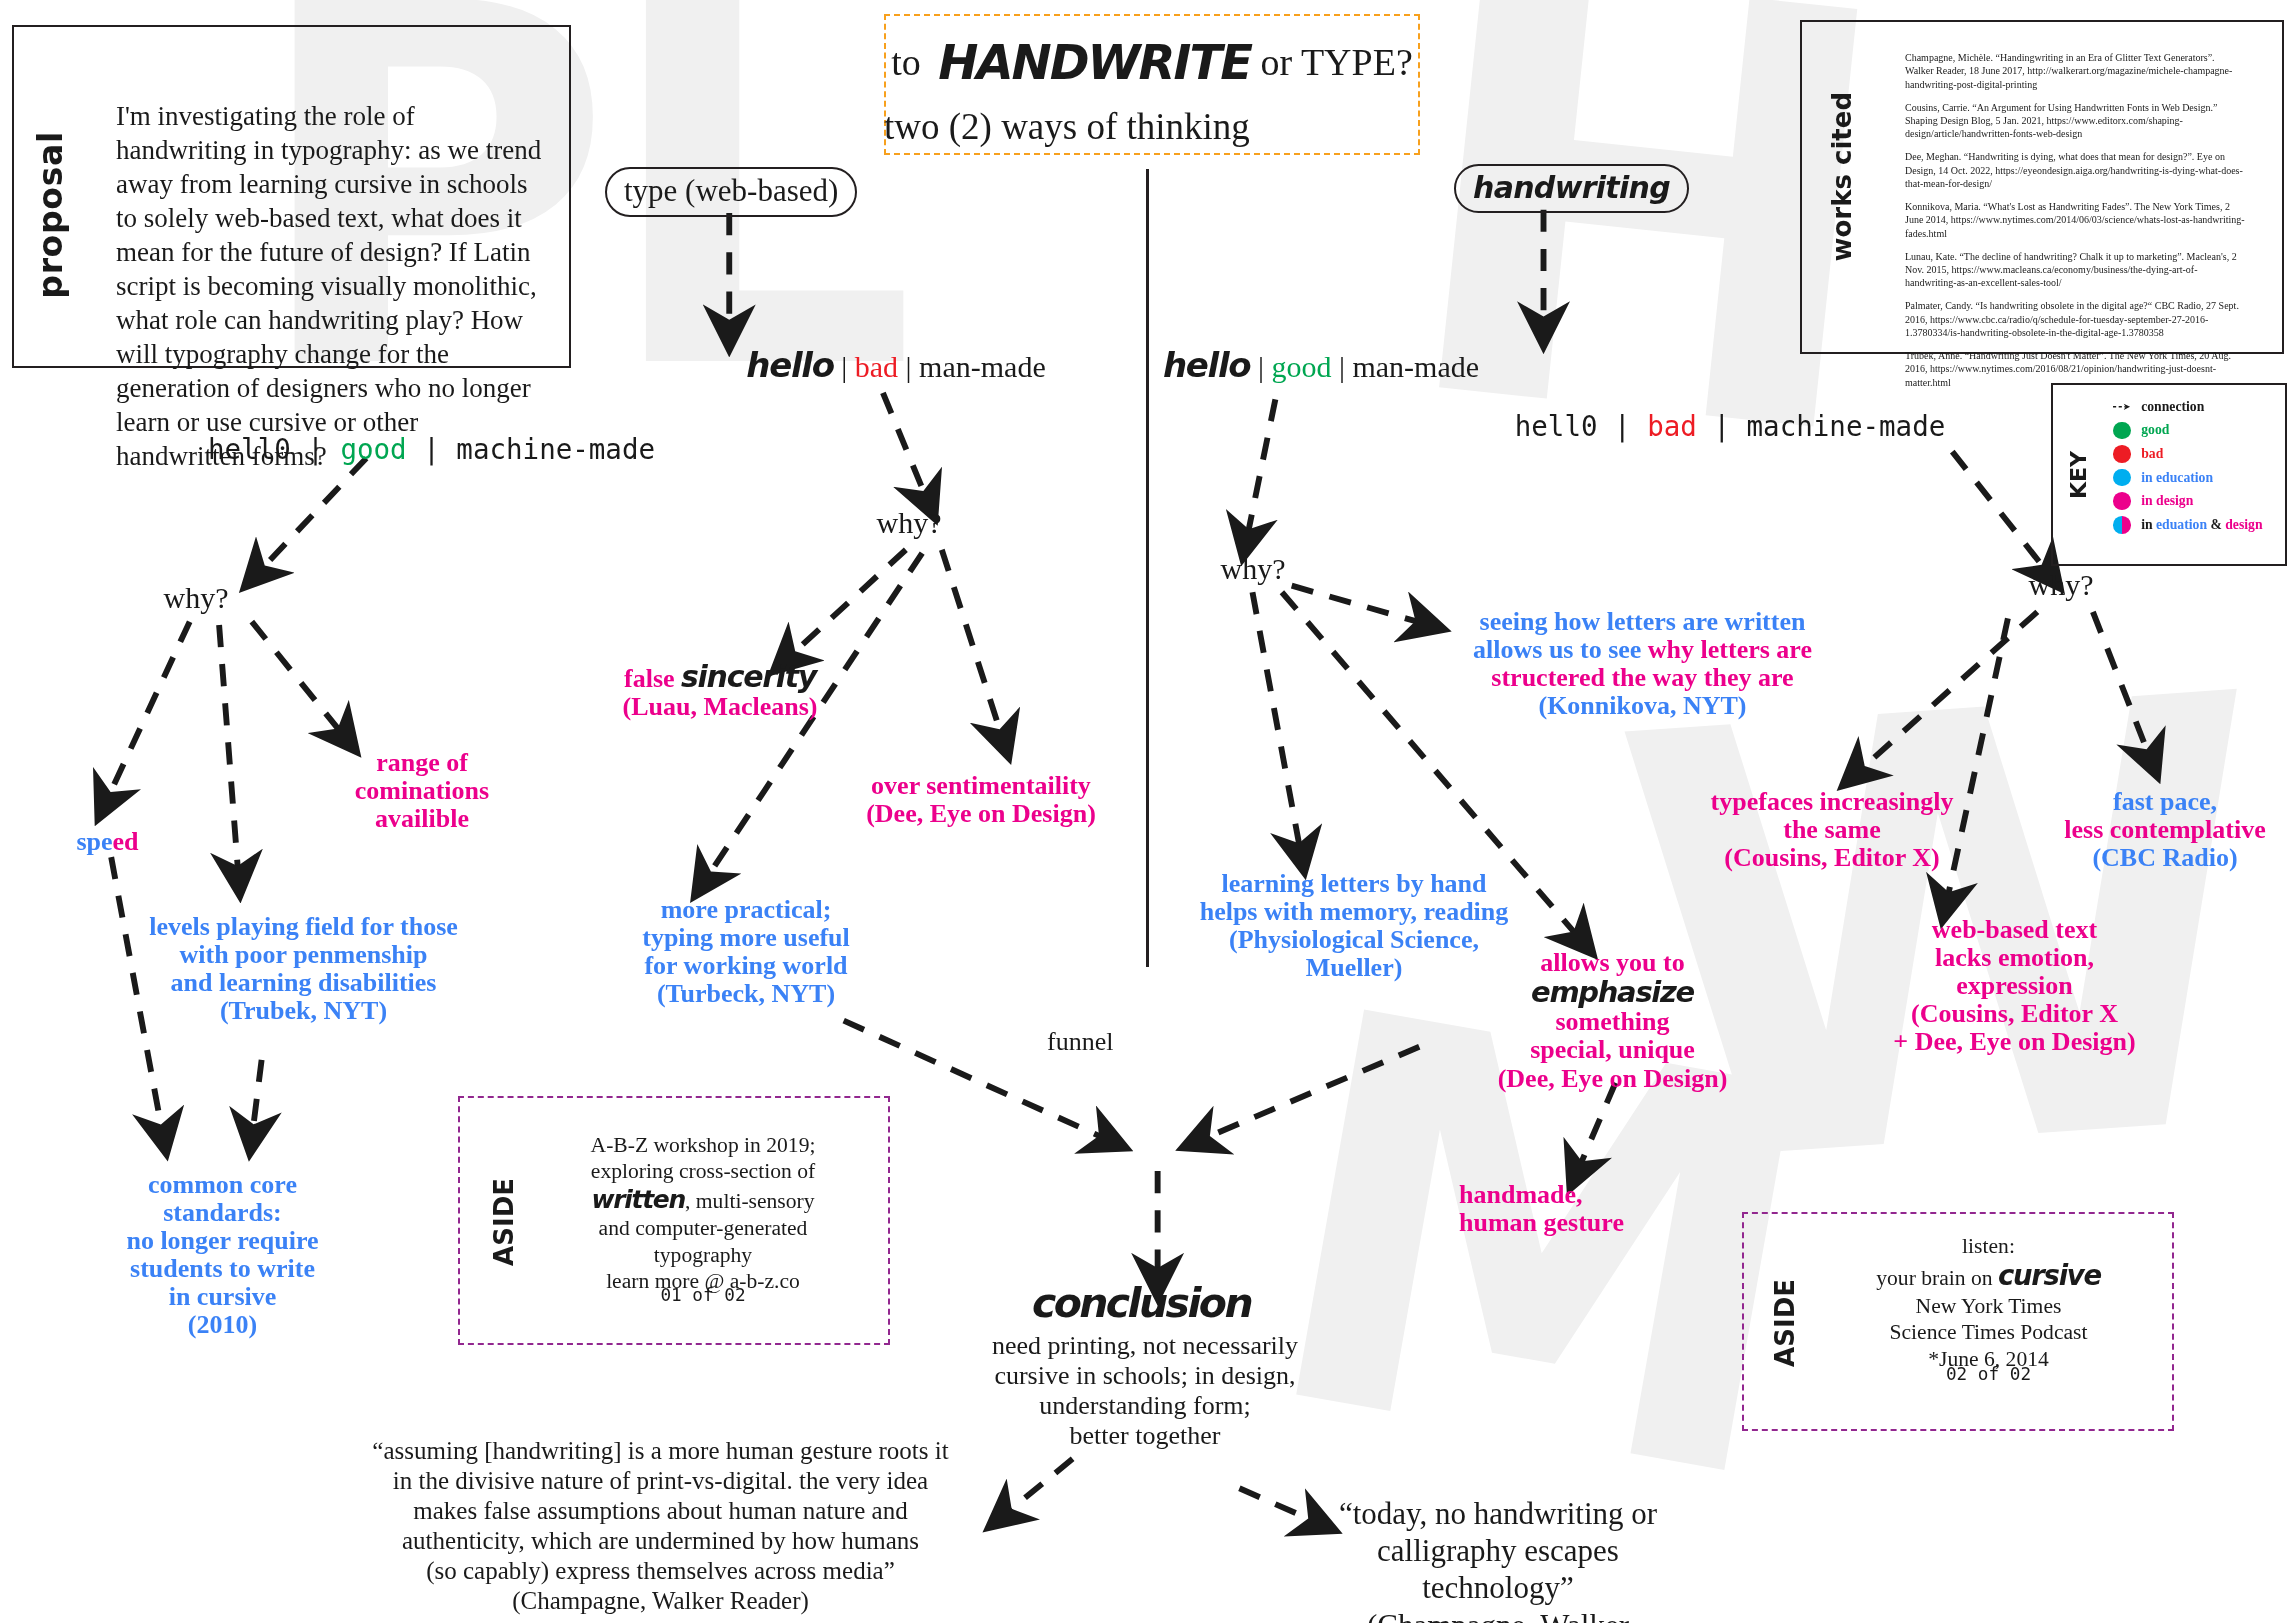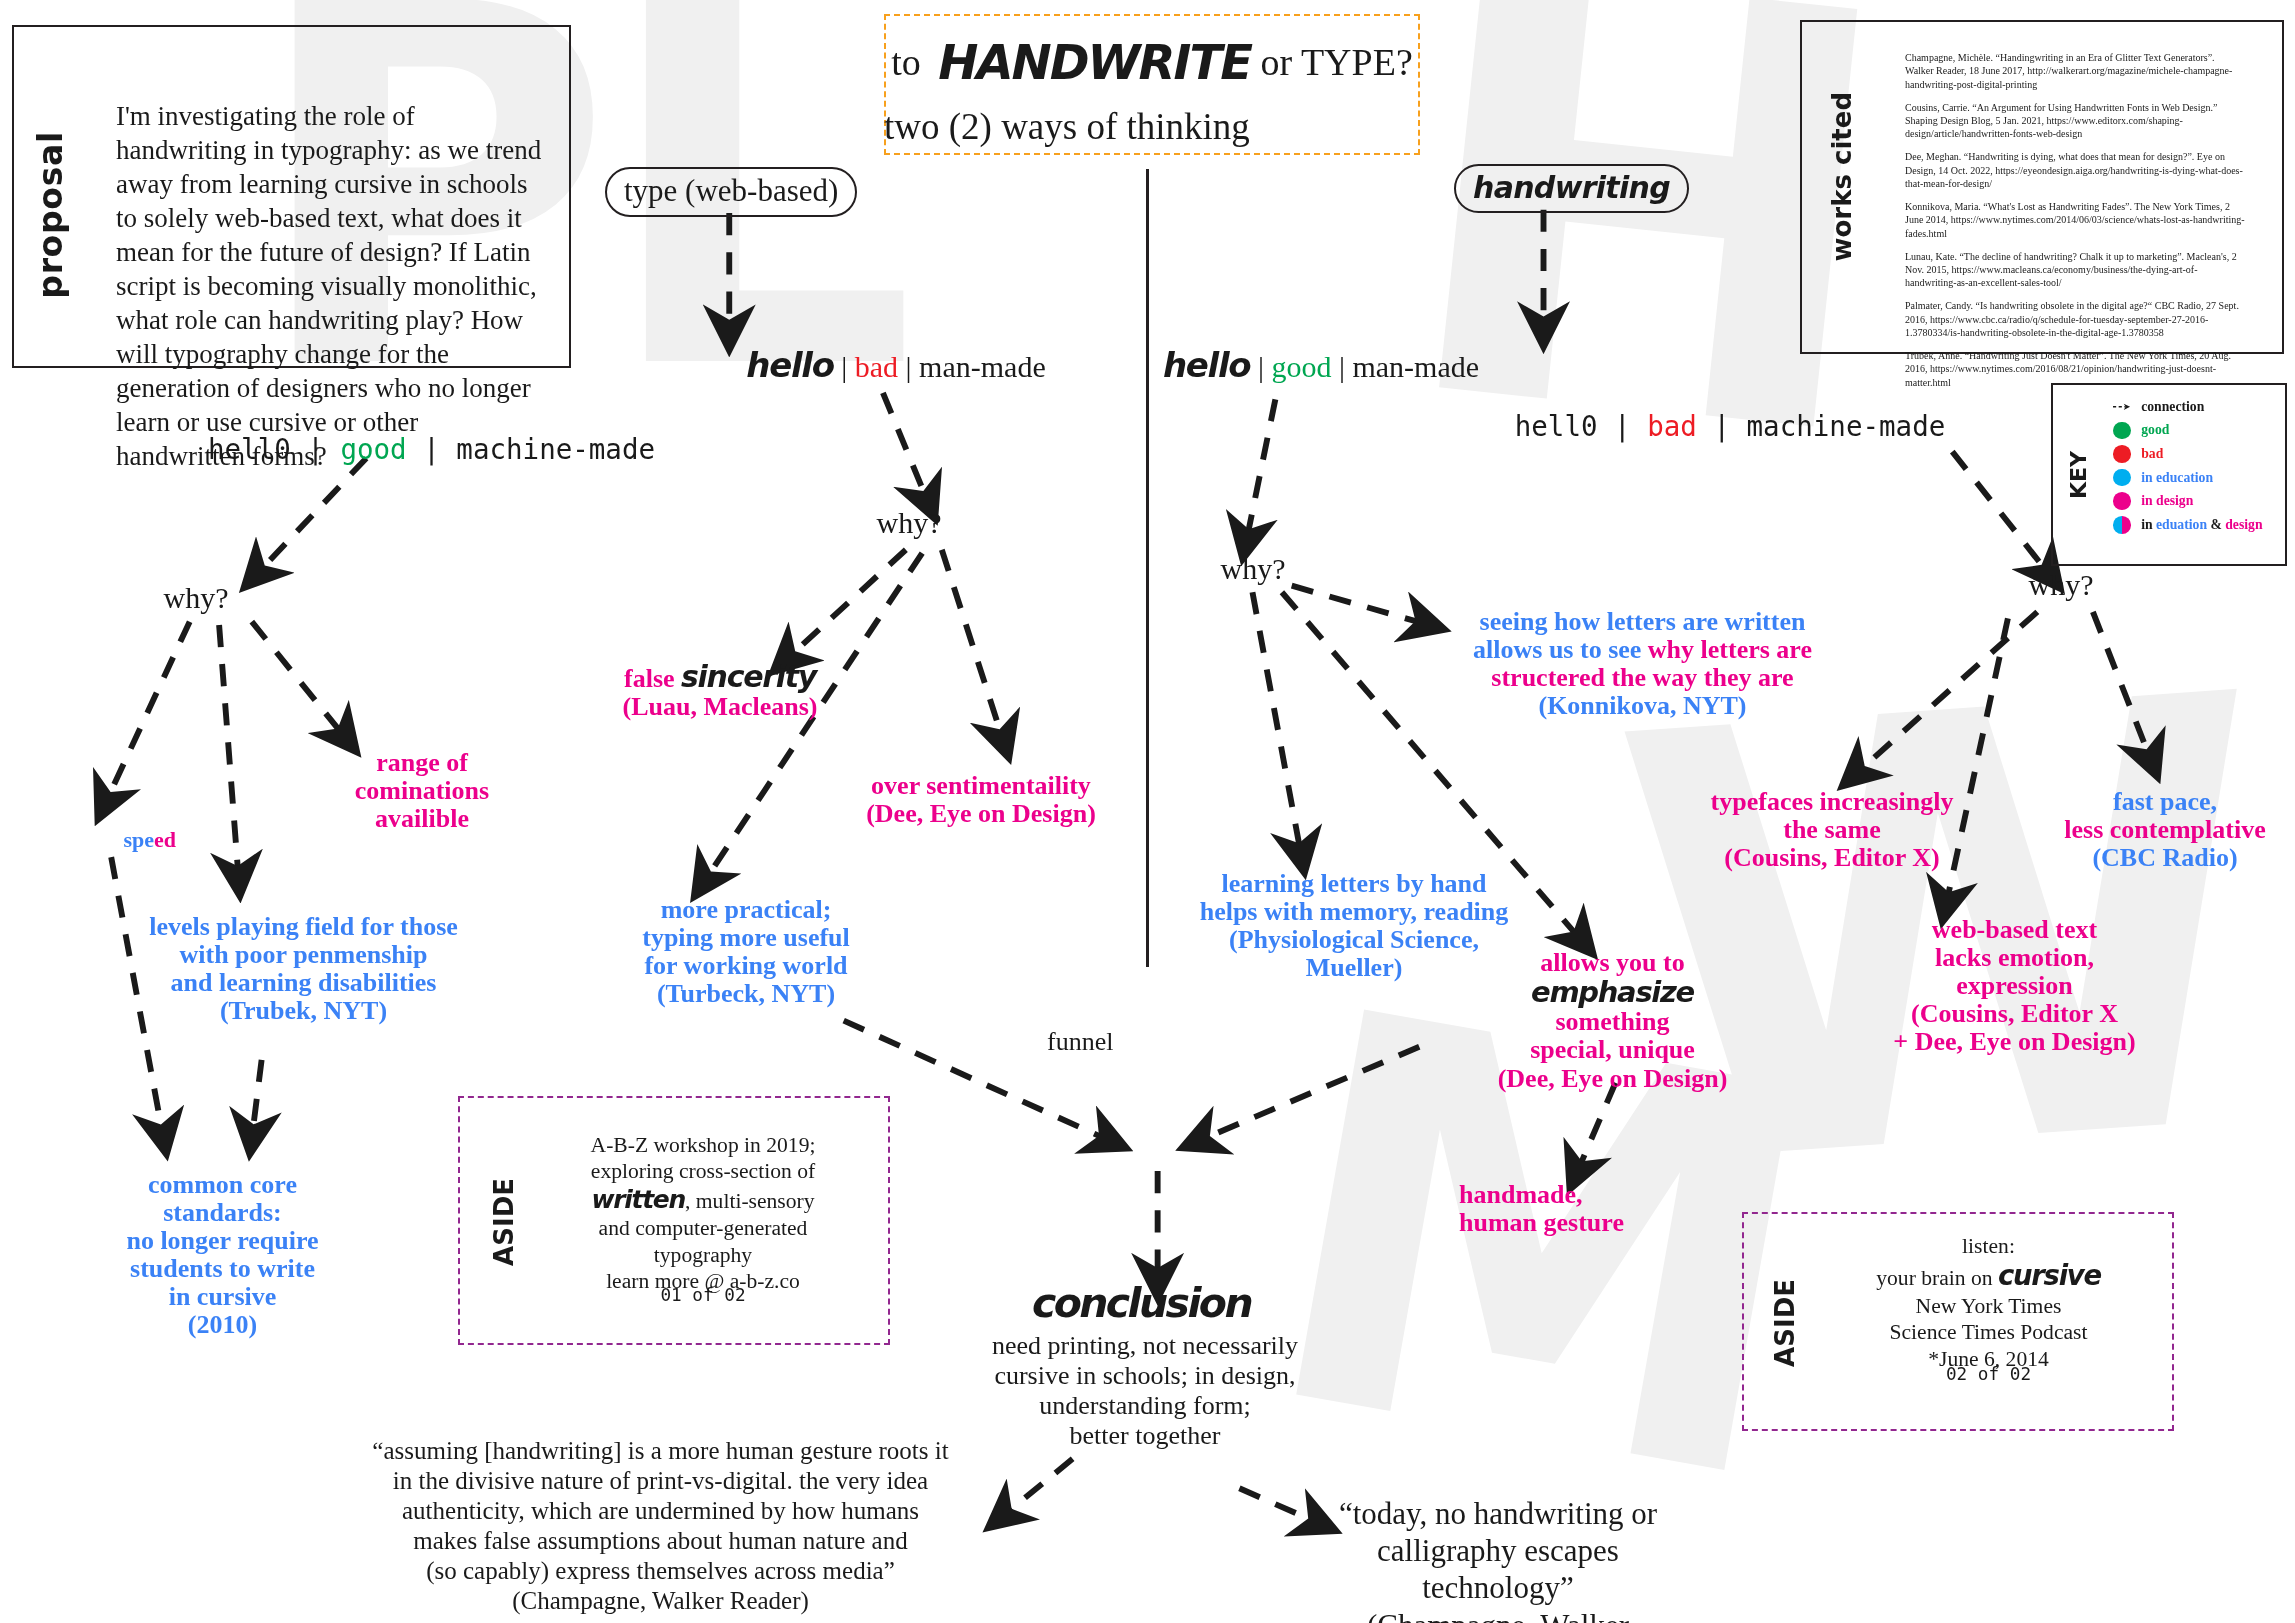--- a/index.html
+++ b/index.html
@@ -285,21 +285,21 @@
     <div>for working world</div>
     <div>(Turbeck, NYT)</div>
   </div>
 
   <div class="node magenta" style="left:314px;top:749px;width:216px;font-size:26px;">
     <div>range of</div>
     <div>cominations</div>
     <div>availible</div>
   </div>
 
-  <div class="node" style="left:39px;top:828px;width:137px;font-size:22px;text-align:right;">
+  <div class="node" style="left:39px;top:828px;width:137px;font-size:26px;">
     <span class="cyan">spe</span><span class="magenta">ed</span>
   </div>
 
   <div class="node cyan" style="left:114px;top:913px;width:379px;font-size:26px;">
     <div>levels playing field for those</div>
     <div>with poor penmenship</div>
     <div>and learning disabilities</div>
     <div>(Trubek, NYT)</div>
   </div>
 
@@ -363,22 +363,22 @@
   <div id="concl-text">
     <div>need printing, not necessarily</div>
     <div>cursive in schools; in design,</div>
     <div>understanding form;</div>
     <div>better together</div>
   </div>
 
   <div class="node" style="left:366px;top:1436px;width:589px;font-size:25px;font-weight:400;line-height:1.2;">
     <div>“assuming [handwriting] is a more human gesture roots it</div>
     <div>in the divisive nature of print-vs-digital. the very idea</div>
+    <div>makes false assumptions about human nature and</div>
     <div>authenticity, which are undermined by how humans</div>
-    <div>makes false assumptions about human nature and</div>
     <div>(so capably) express themselves across media”</div>
     <div>(Champagne, Walker Reader)</div>
   </div>
 
   <div class="node" style="left:1315px;top:1495px;width:366px;font-size:31px;font-weight:400;line-height:1.2;">
     <div>“today, no handwriting or</div>
     <div>calligraphy escapes technology”</div>
     <div>(Champagne, Walker Reader)</div>
   </div>
 

